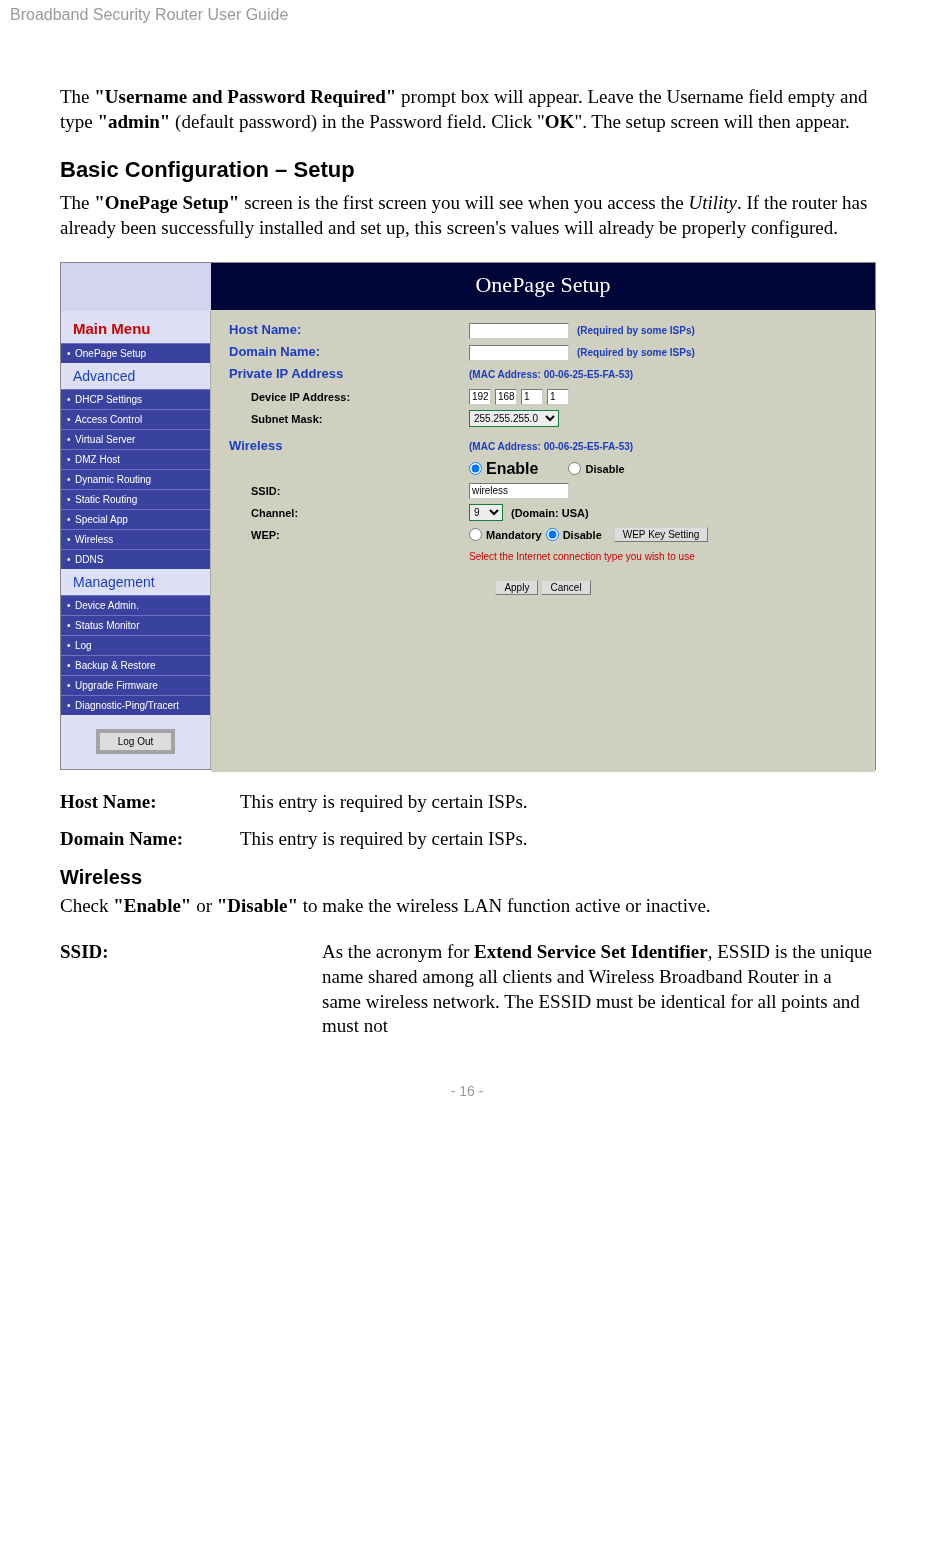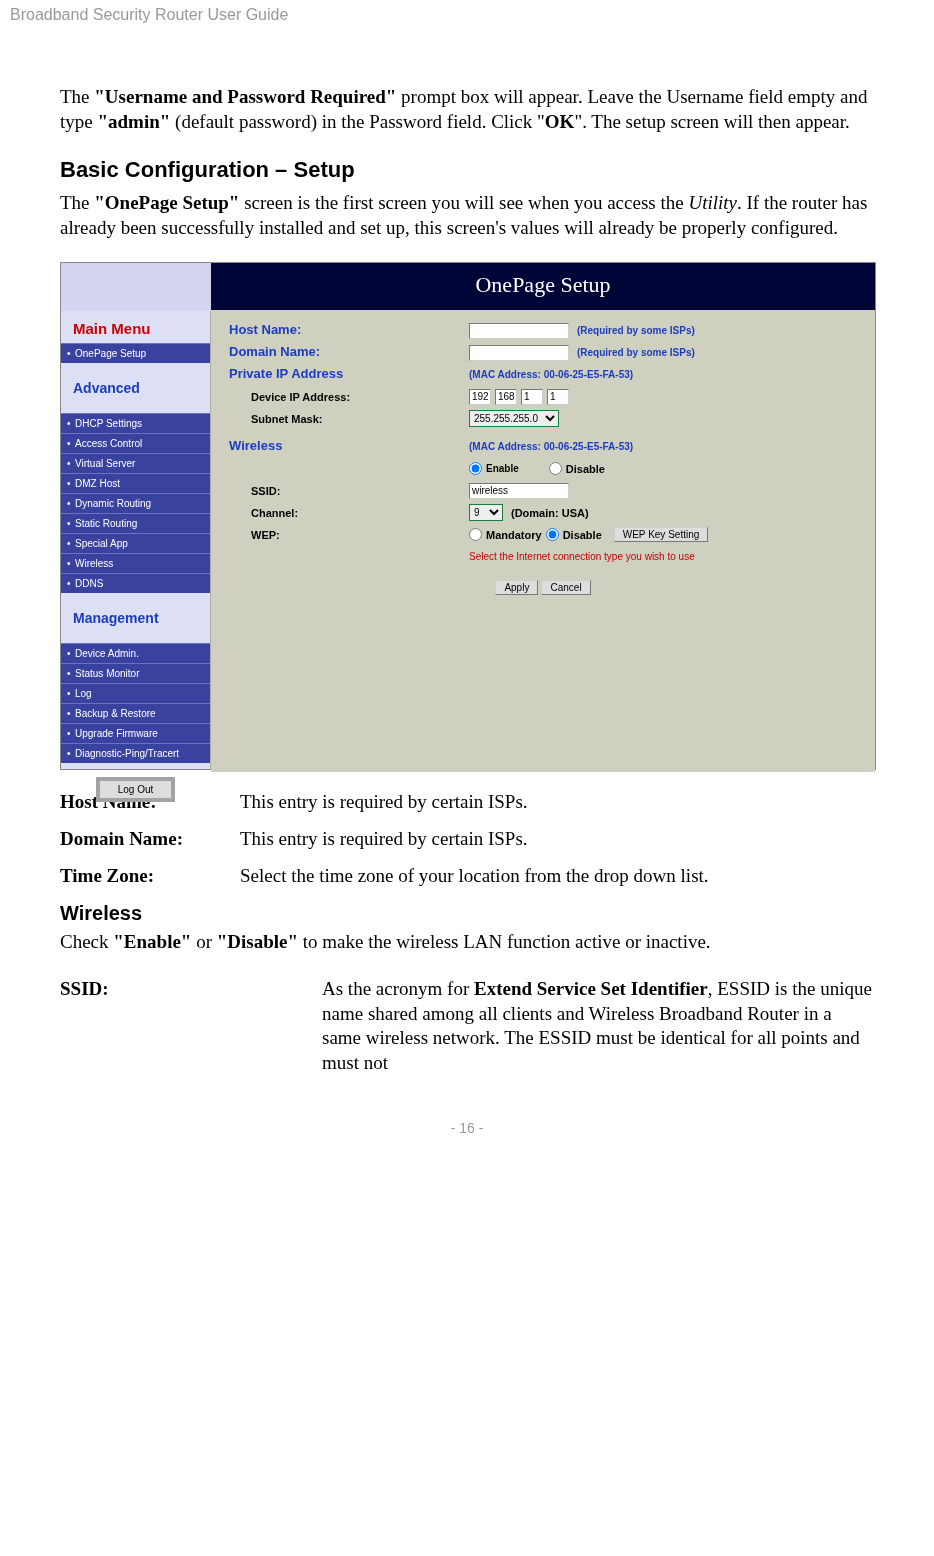--- a/index.html
+++ b/index.html
@@ -70,23 +70,23 @@
       position: relative;
     }
     .ss-menu-item::before {
       content: '•';
       position: absolute;
       left: 6px;
     }
     .ss-section {
       color: #1a3cc0;
       font-family: Arial, sans-serif;
-      font-weight: bold;
+      font-weight: normal;
       font-size: 14px;
-      padding: 16px 12px;
+      padding: 4px 12px;
       background: #dde0f5;
     }
     .ss-logout {
       margin: 14px 35px;
       background: #ddd;
       border: 4px solid #a3a3a3;
       font-family: Arial, sans-serif;
       font-size: 10px;
       padding: 2px 16px;
       text-align: center;
@@ -248,21 +248,21 @@
         <div class="ss-row" style="margin-top:10px">
           <div class="ss-col1 ss-field-label">Wireless</div>
           <div class="ss-col2">
               <span class="ss-mac">(MAC Address: 00-06-25-E5-FA-53)</span>
             </div>
         </div>
         <div class="ss-row">
           <div class="ss-col1"></div>
           <div class="ss-col2">
             <input type="radio" checked="" style="">
-              <span class="bold" style="font-size:10px">Enable</span>
+              <span class="bold" style="font-size:16px">Enable</span>
             <span style="width:22px"></span>
             <input type="radio" style="">
               <span class="bold" style="font-size:11px">Disable</span>
           </div>
         </div>
         <div class="ss-row">
           <div class="ss-col1 ss-field-sublabel">SSID:</div>
           <div class="ss-col2">
               <input class="ss-input" style="width: 100px;" value="wireless">
             </div>
@@ -298,24 +298,20 @@
     </div>
   </div>
 
   <div class="defs">
     <div class="def-label">Host Name:</div>
     <div class="def-text">This entry is required by certain ISPs.</div>
   </div>
   <div class="defs">
     <div class="def-label">Domain Name:</div>
     <div class="def-text">This entry is required by certain ISPs.</div>
-  </div>
-  <div class="defs">
-    <div class="def-label">Time Zone:</div>
-    <div class="def-text">Select the time zone of your location from the drop down list.</div>
   </div>
 
   <div class="h3">Wireless</div>
   <p class="para">
     <span>Check </span><span class="bold">"Enable"</span><span> or </span><span class="bold">"Disable"</span><span> to make the wireless LAN function active or inactive.</span>
   </p>
   <div class="defs2">
     <div class="def-label2">SSID:</div>
     <div class="def-text">
       <span>As the acronym for </span><span class="bold">Extend Service Set Identifier</span><span>, ESSID is the unique name shared among all clients and Wireless Broadband Router in a same wireless network. The ESSID must be identical for all points and must not</span>

